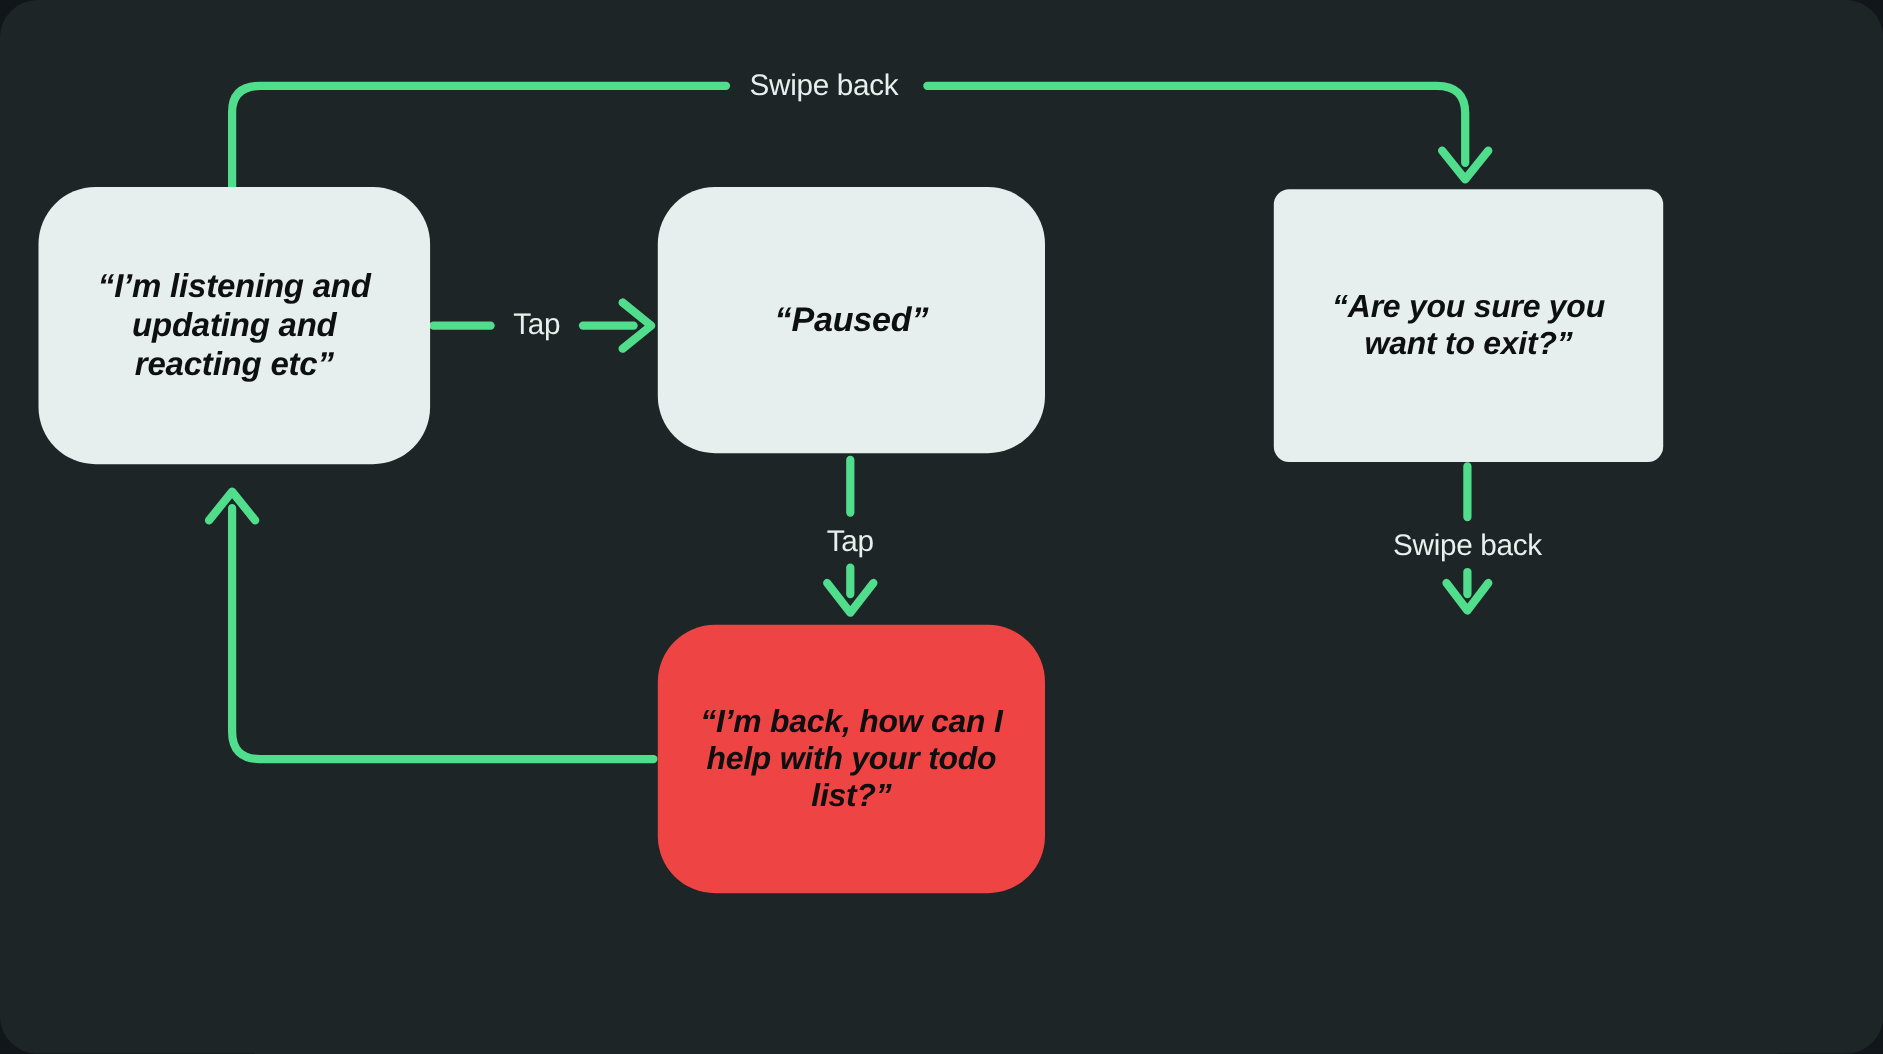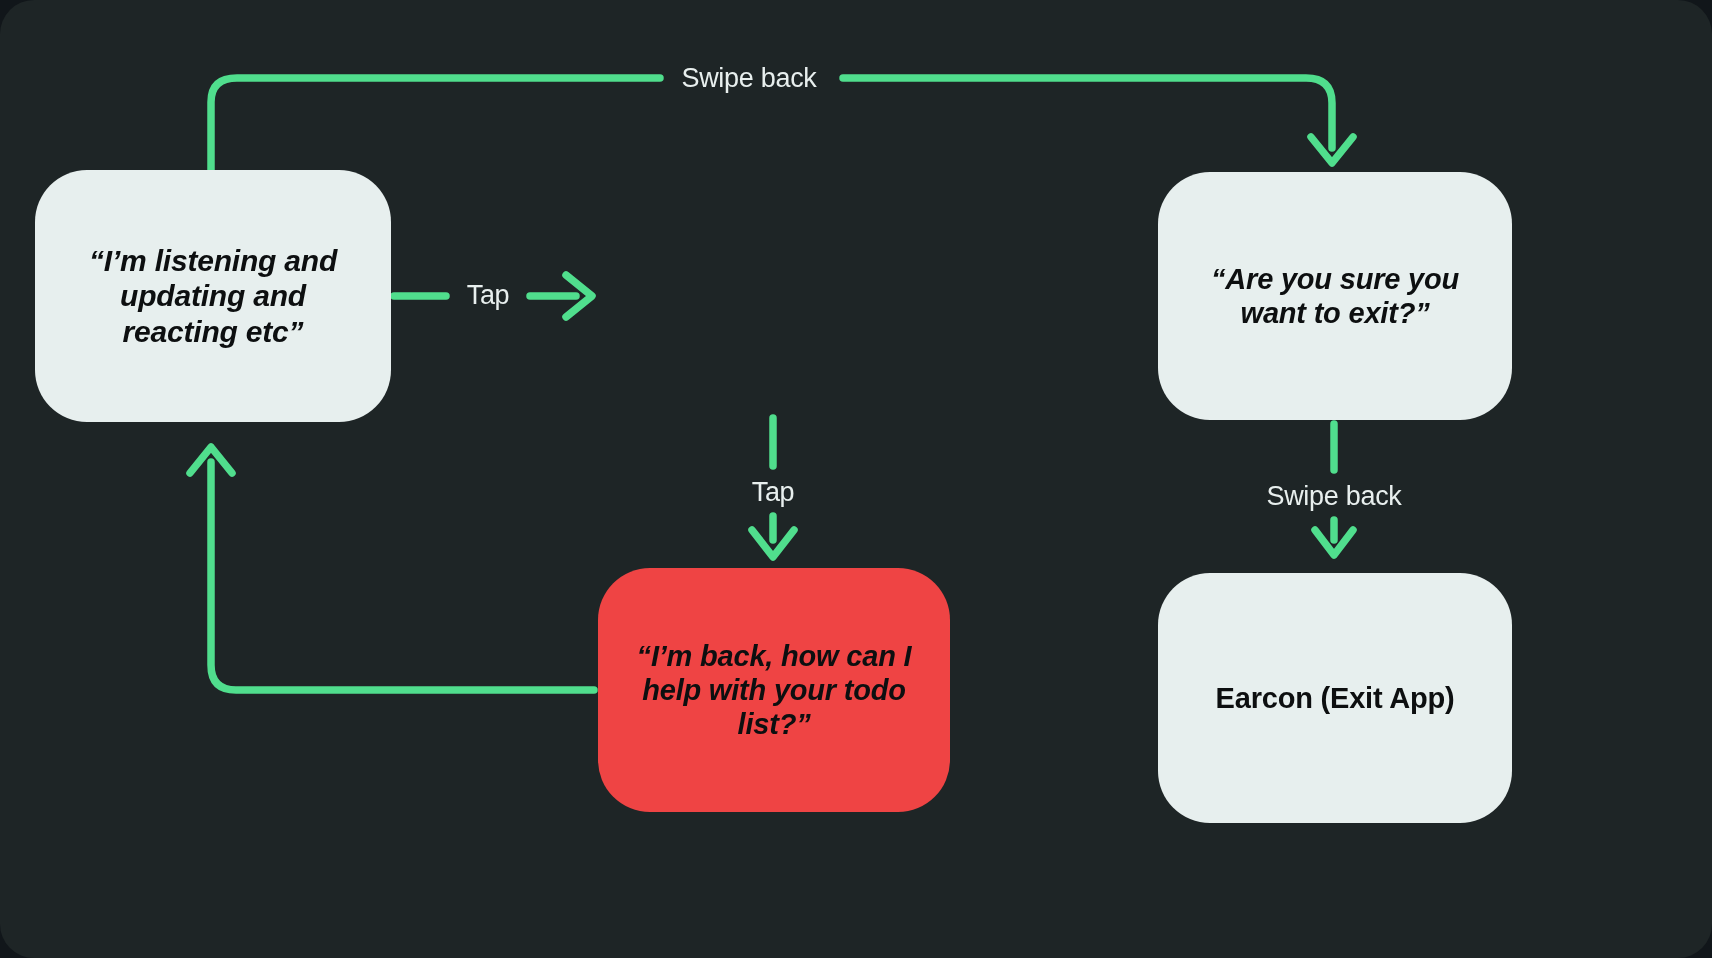--- a/index.html
+++ b/index.html
@@ -40,21 +40,21 @@
     text-align: center;
     line-height: 1.18;
     letter-spacing: -0.2px;
   }
   .node-label.plain {
     font-style: normal;
   }
   
   #node-listening   { left: 35px;   top: 170px; width: 356px; height: 252px; }
   #node-paused      { left: 598px;  top: 170px; width: 352px; height: 242px; }
-  #node-confirm     { left: 1158px; top: 172px; width: 354px; height: 248px; }
+  #node-confirm     { left: 1158px; top: 172px; width: 354px; height: 248px; border-radius: 14px; }
   #node-back        { left: 598px;  top: 568px; width: 352px; height: 244px; }
   #node-earcon      { left: 1158px; top: 573px; width: 354px; height: 250px; }
 
   #node-listening .node-label { font-size: 30px; }
   #node-paused .node-label    { font-size: 31px; }
   #node-confirm .node-label   { font-size: 29px; }
   #node-back .node-label      { font-size: 29px; }
   #node-earcon .node-label    { font-size: 29px; }
 
   .edge-label {
@@ -124,31 +124,31 @@
     <g>
       <path class="conn" d="M 594,690 L 236,690 Q 211,690 211,665 L 211,462" stroke="#50DE8D"></path>
       <path class="head" d="M 190,473 L 211,447 L 232,473" stroke="#50DE8D"></path>
     </g>
   </svg>
 
   <div class="node" id="node-listening" style="background: rgb(231, 239, 238);">
     <span class="node-label" style="color: rgb(13, 15, 16);">“I’m listening and updating and reacting etc”</span>
   </div>
 
+  <div class="node" id="node-paused" style="background: rgb(231, 239, 238);">
+    <span class="node-label" style="color: rgb(13, 15, 16);">“Paused”</span>
+  </div>
 
   <div class="node" id="node-confirm" style="background: rgb(231, 239, 238);">
     <span class="node-label" style="color: rgb(13, 15, 16);">“Are you sure you want to exit?”</span>
   </div>
 
   <div class="node" id="node-back" style="background: #ef4444;">
     <span class="node-label" style="color: rgb(13, 15, 16);">“I’m back, how can I help with your todo list?”</span>
   </div>
 
-  <div class="node" id="node-earcon" style="background: rgb(231, 239, 238);">
-    <span class="node-label plain" style="color: rgb(13, 15, 16);">Earcon (Exit App)</span>
-  </div>
 
   <div class="edge-label" id="label-swipe-top" style="color: rgb(232, 239, 238);">Swipe back</div>
   <div class="edge-label" id="label-tap-right" style="color: rgb(232, 239, 238);">Tap</div>
   <div class="edge-label" id="label-tap-down" style="color: rgb(232, 239, 238);">Tap</div>
   <div class="edge-label" id="label-swipe-right" style="color: rgb(232, 239, 238);">Swipe back</div>
 
 </div>
 
 </body></html>

